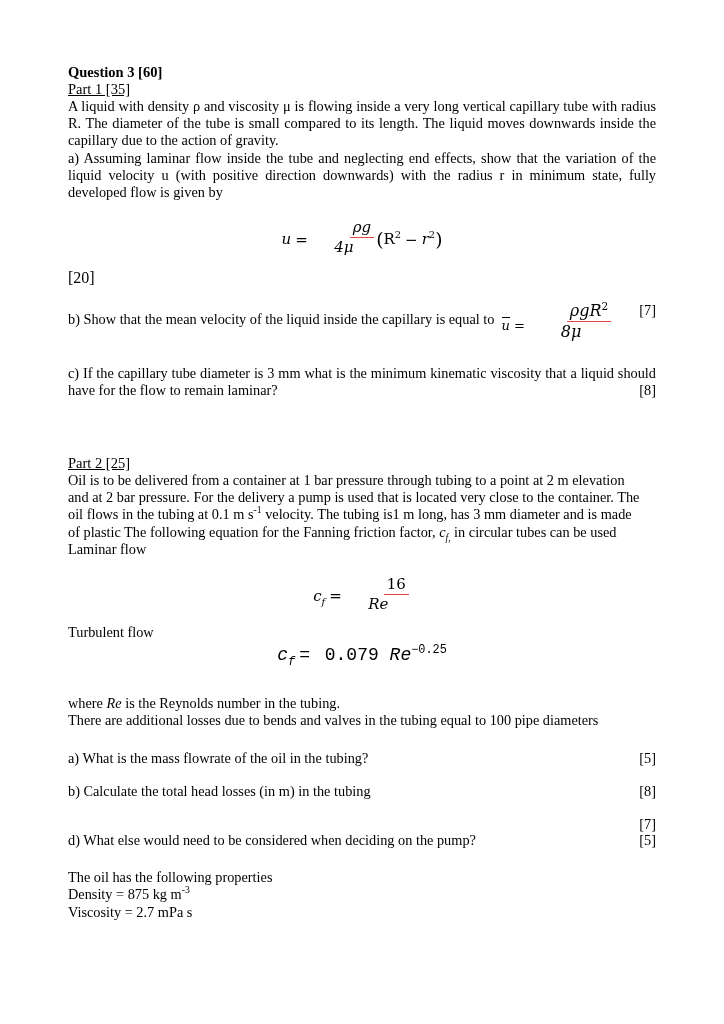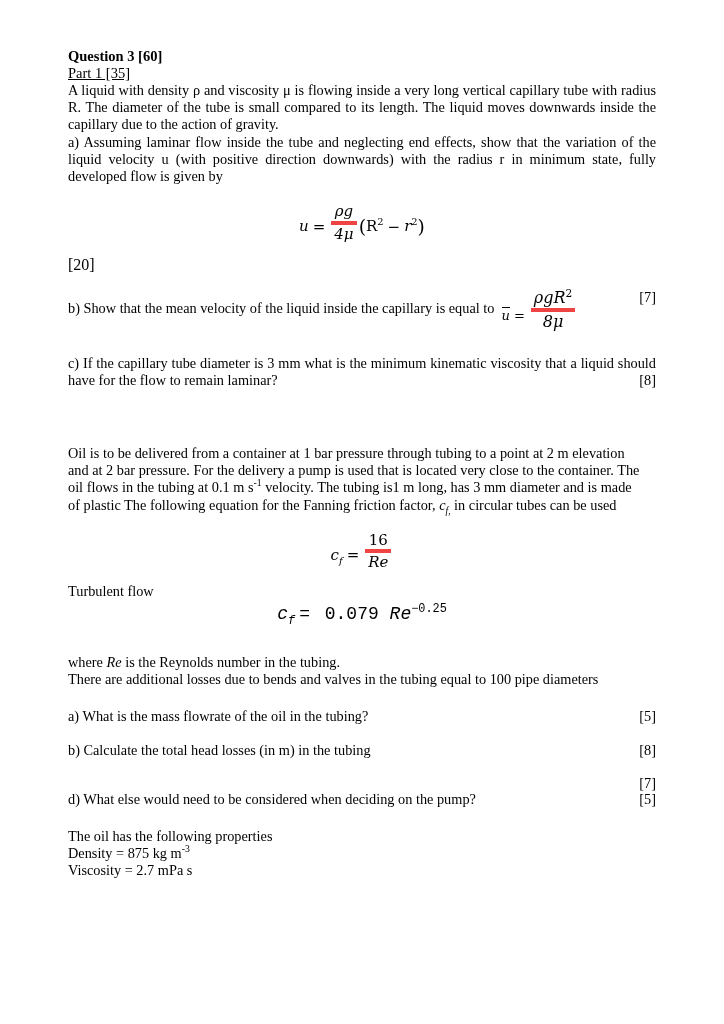--- a/index.html
+++ b/index.html
@@ -11,21 +11,21 @@
     width: 724px;
     height: 1024px;
     position: relative;
     font-family: "Liberation Serif", "DejaVu Serif", serif;
     color: #000000;
     overflow: hidden;
   }
   .page {
     position: absolute;
     left: 68px;
-    top: 48px;
+    top: 64px;
     width: 588px;
   }
   .q-title {
     font-weight: bold;
     font-size: 14.5px;
     line-height: 17px;
     margin: 0;
   }
   .part-head {
     font-size: 14.5px;
@@ -85,22 +85,23 @@
   .op { padding: 0 4px; }
   .frac {
     display: inline-block;
     vertical-align: -0.48em;
     text-align: center;
     padding: 0 2px;
   }
   .frac .num {
     display: block;
     padding: 0 3px 1px 3px;
-    border-bottom: 4px solid #ef4444;
+    border-bottom: 1px solid #ef4444;
     line-height: 1.1;
+    margin-left: 36px;
   }
   .frac .den {
     display: block;
     padding: 1px 3px 0 3px;
     line-height: 1.1;
   }
   .paren {
     font-size: 1.25em;
     vertical-align: -0.08em;
   }
@@ -167,25 +168,27 @@
   <div class="gap-24"></div>
 
   <div class="row">
     <p class="body">c) If the capillary tube diameter is 3 mm what is the minimum kinematic viscosity that a liquid should have for the flow to remain laminar?</p>
     <span class="marks" style="top: 17px;">[8]</span>
   </div>
 
   <div class="gap-30"></div>
   <div class="gap-26"></div>
 
+  <div class="part-head"><span>Part 2 [25]</span></div>
 
   <div class="row"><span>Oil is to be delivered from a container at 1 bar pressure  through tubing  to a point at 2 m elevation</span></div>
   <div class="row"><span>and at 2 bar pressure. For the delivery a pump is used that is located very close to the container. The</span></div>
   <div class="row"><span>oil flows in the tubing at 0.1 m s</span><sup class="txt">-1</sup><span> velocity. The tubing is1 m long, has 3 mm diameter and is made</span></div>
   <div class="row"><span>of plastic The following equation for the Fanning friction factor, </span><span class="it">c</span><sub class="sb it">f,</sub><span> in circular tubes  can be used</span></div>
+  <div class="row">Laminar flow</div>
 
   <div class="gap-18"></div>
 
   <div class="eq-center">
     <span class="math">
       <span class="mi">c</span><sub class="sb mi">f</sub><span class="op">=</span><span class="frac"><span class="num">16</span><span class="den mi">Re</span></span>
     </span>
   </div>
 
   <div class="gap-12"></div>

